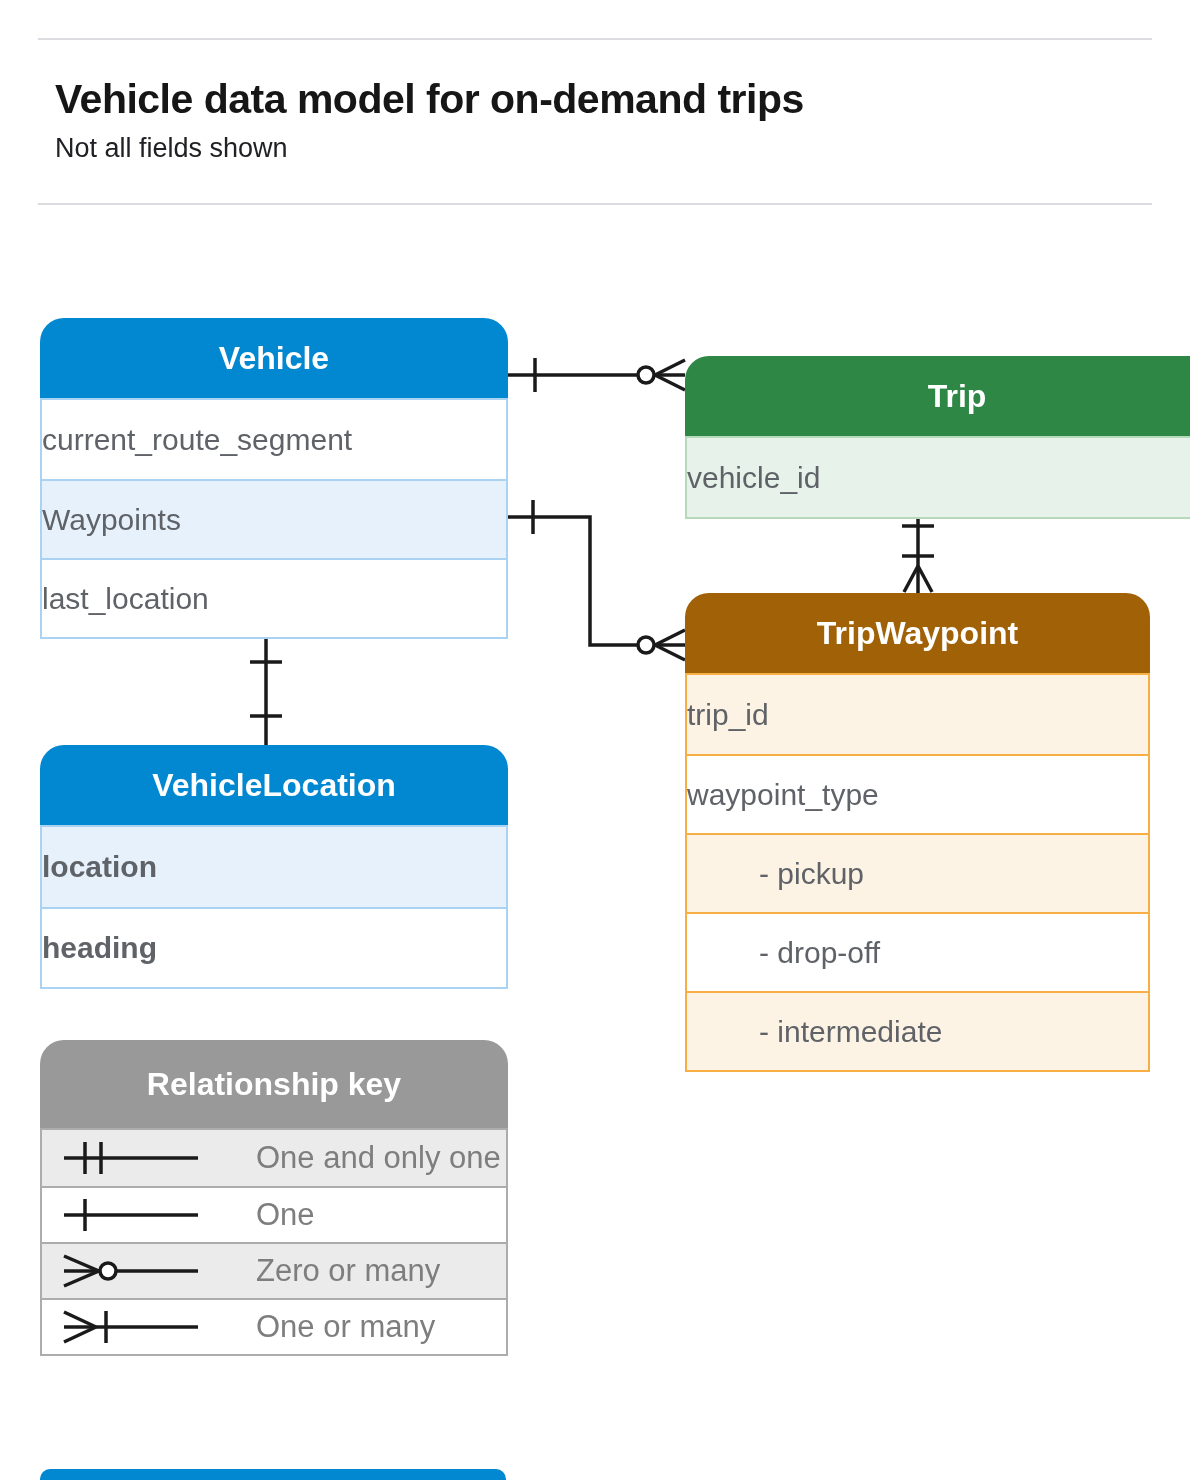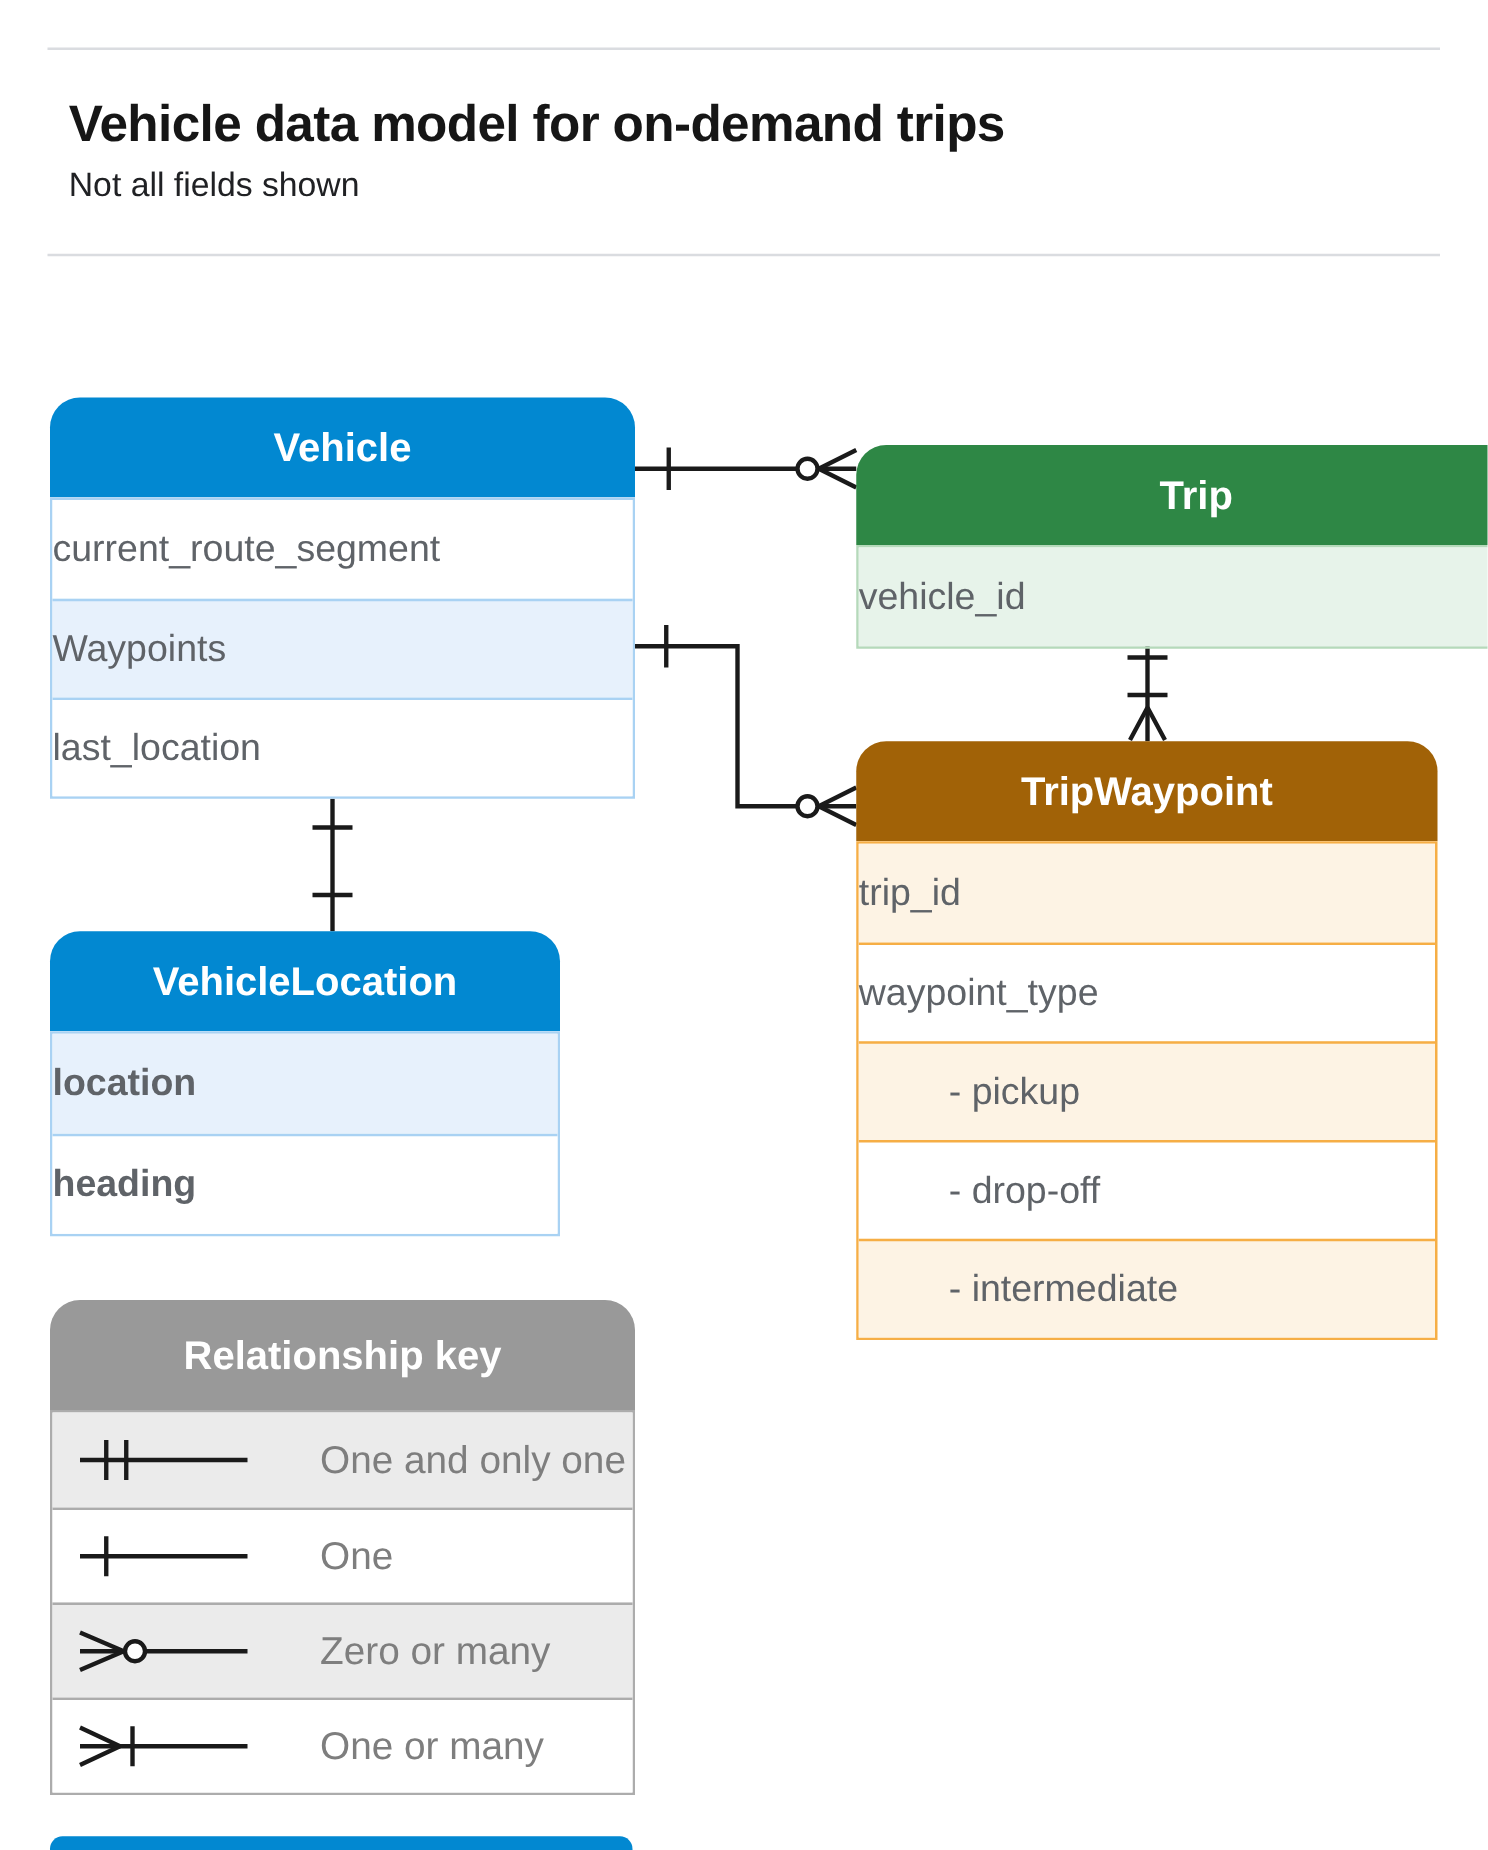--- a/index.html
+++ b/index.html
@@ -45,28 +45,28 @@
   
   .orange .thead { background: #a16207; }
   .orange .tbody { border-color: #F6AE45; }
   .orange .row + .row { border-top-color: #F6AE45; }
   .orange .row.tint { background: #FDF3E4; }
 
   
   #table-vehicle          { left: 40px;  top: 318px; width: 468px; }
   #table-trip             { left: 685px; top: 330px; width: 544px; margin-top: 26px; }
   #table-trip-waypoint    { left: 685px; top: 593px; width: 465px; }
-  #table-vehicle-location { left: 40px;  top: 745px; width: 408px; }
+  #table-vehicle-location { left: 40px;  top: 745px; width: 468px; }
   #table-vehicle-location .row { height: 80px; font-weight: bold; }
 
   
   #legend { left: 40px; top: 1040px; width: 468px; }
   #legend .thead { background: #999999; height: 88px; }
   #legend .tbody { border-color: #ACACAC; }
-  #legend .row { height: 76px; padding-left: 16px; color: #7E7E7E; font-size: 31px; }
+  #legend .row { height: 56px; padding-left: 16px; color: #7E7E7E; font-size: 31px; }
   #legend .row + .row { border-top-color: #ACACAC; }
   #legend .row.tint { background: #EBEBEB; }
   .glyph { width: 180px; height: 44px; flex: 0 0 auto; }
   .legend-label { margin-left: 18px; }
 
   #connectors { position: absolute; left: 0; top: 0; width: 1190px; height: 1480px; }
   #cropped-next-table {
     position: absolute; left: 40px; top: 1469px; width: 466px; height: 11px;
     background: #0288D1; border-radius: 10px 10px 0 0;
   }

